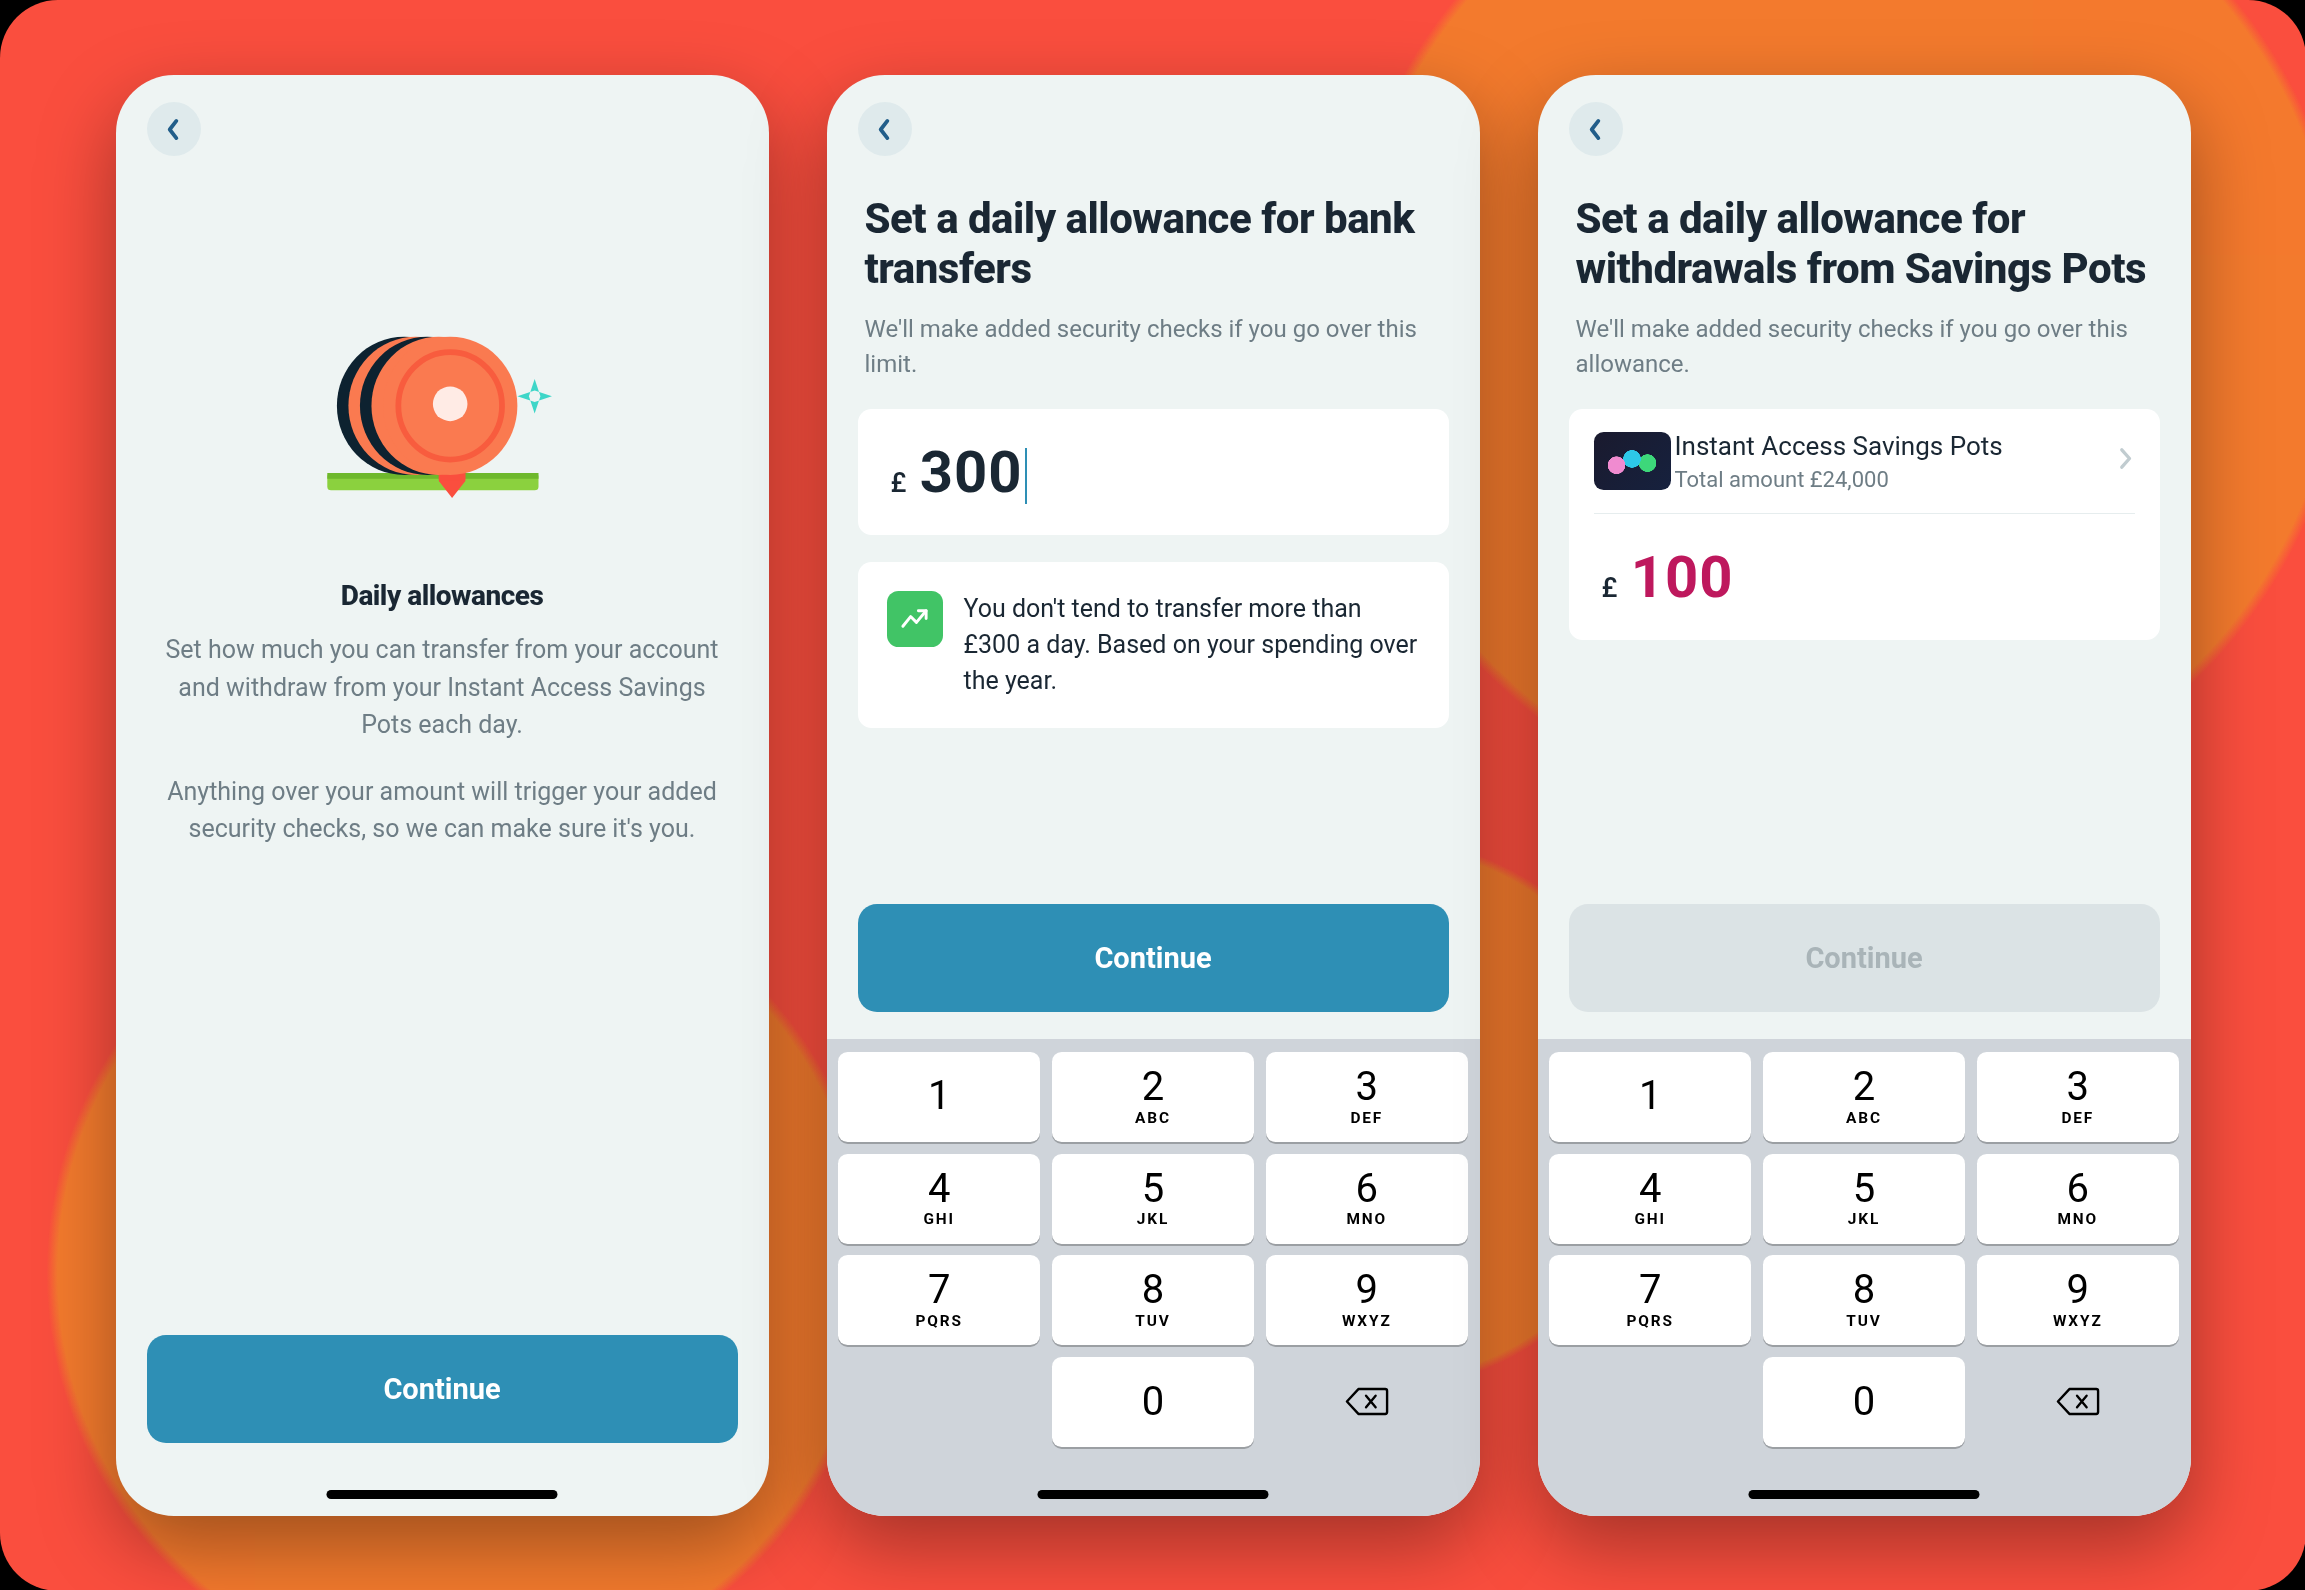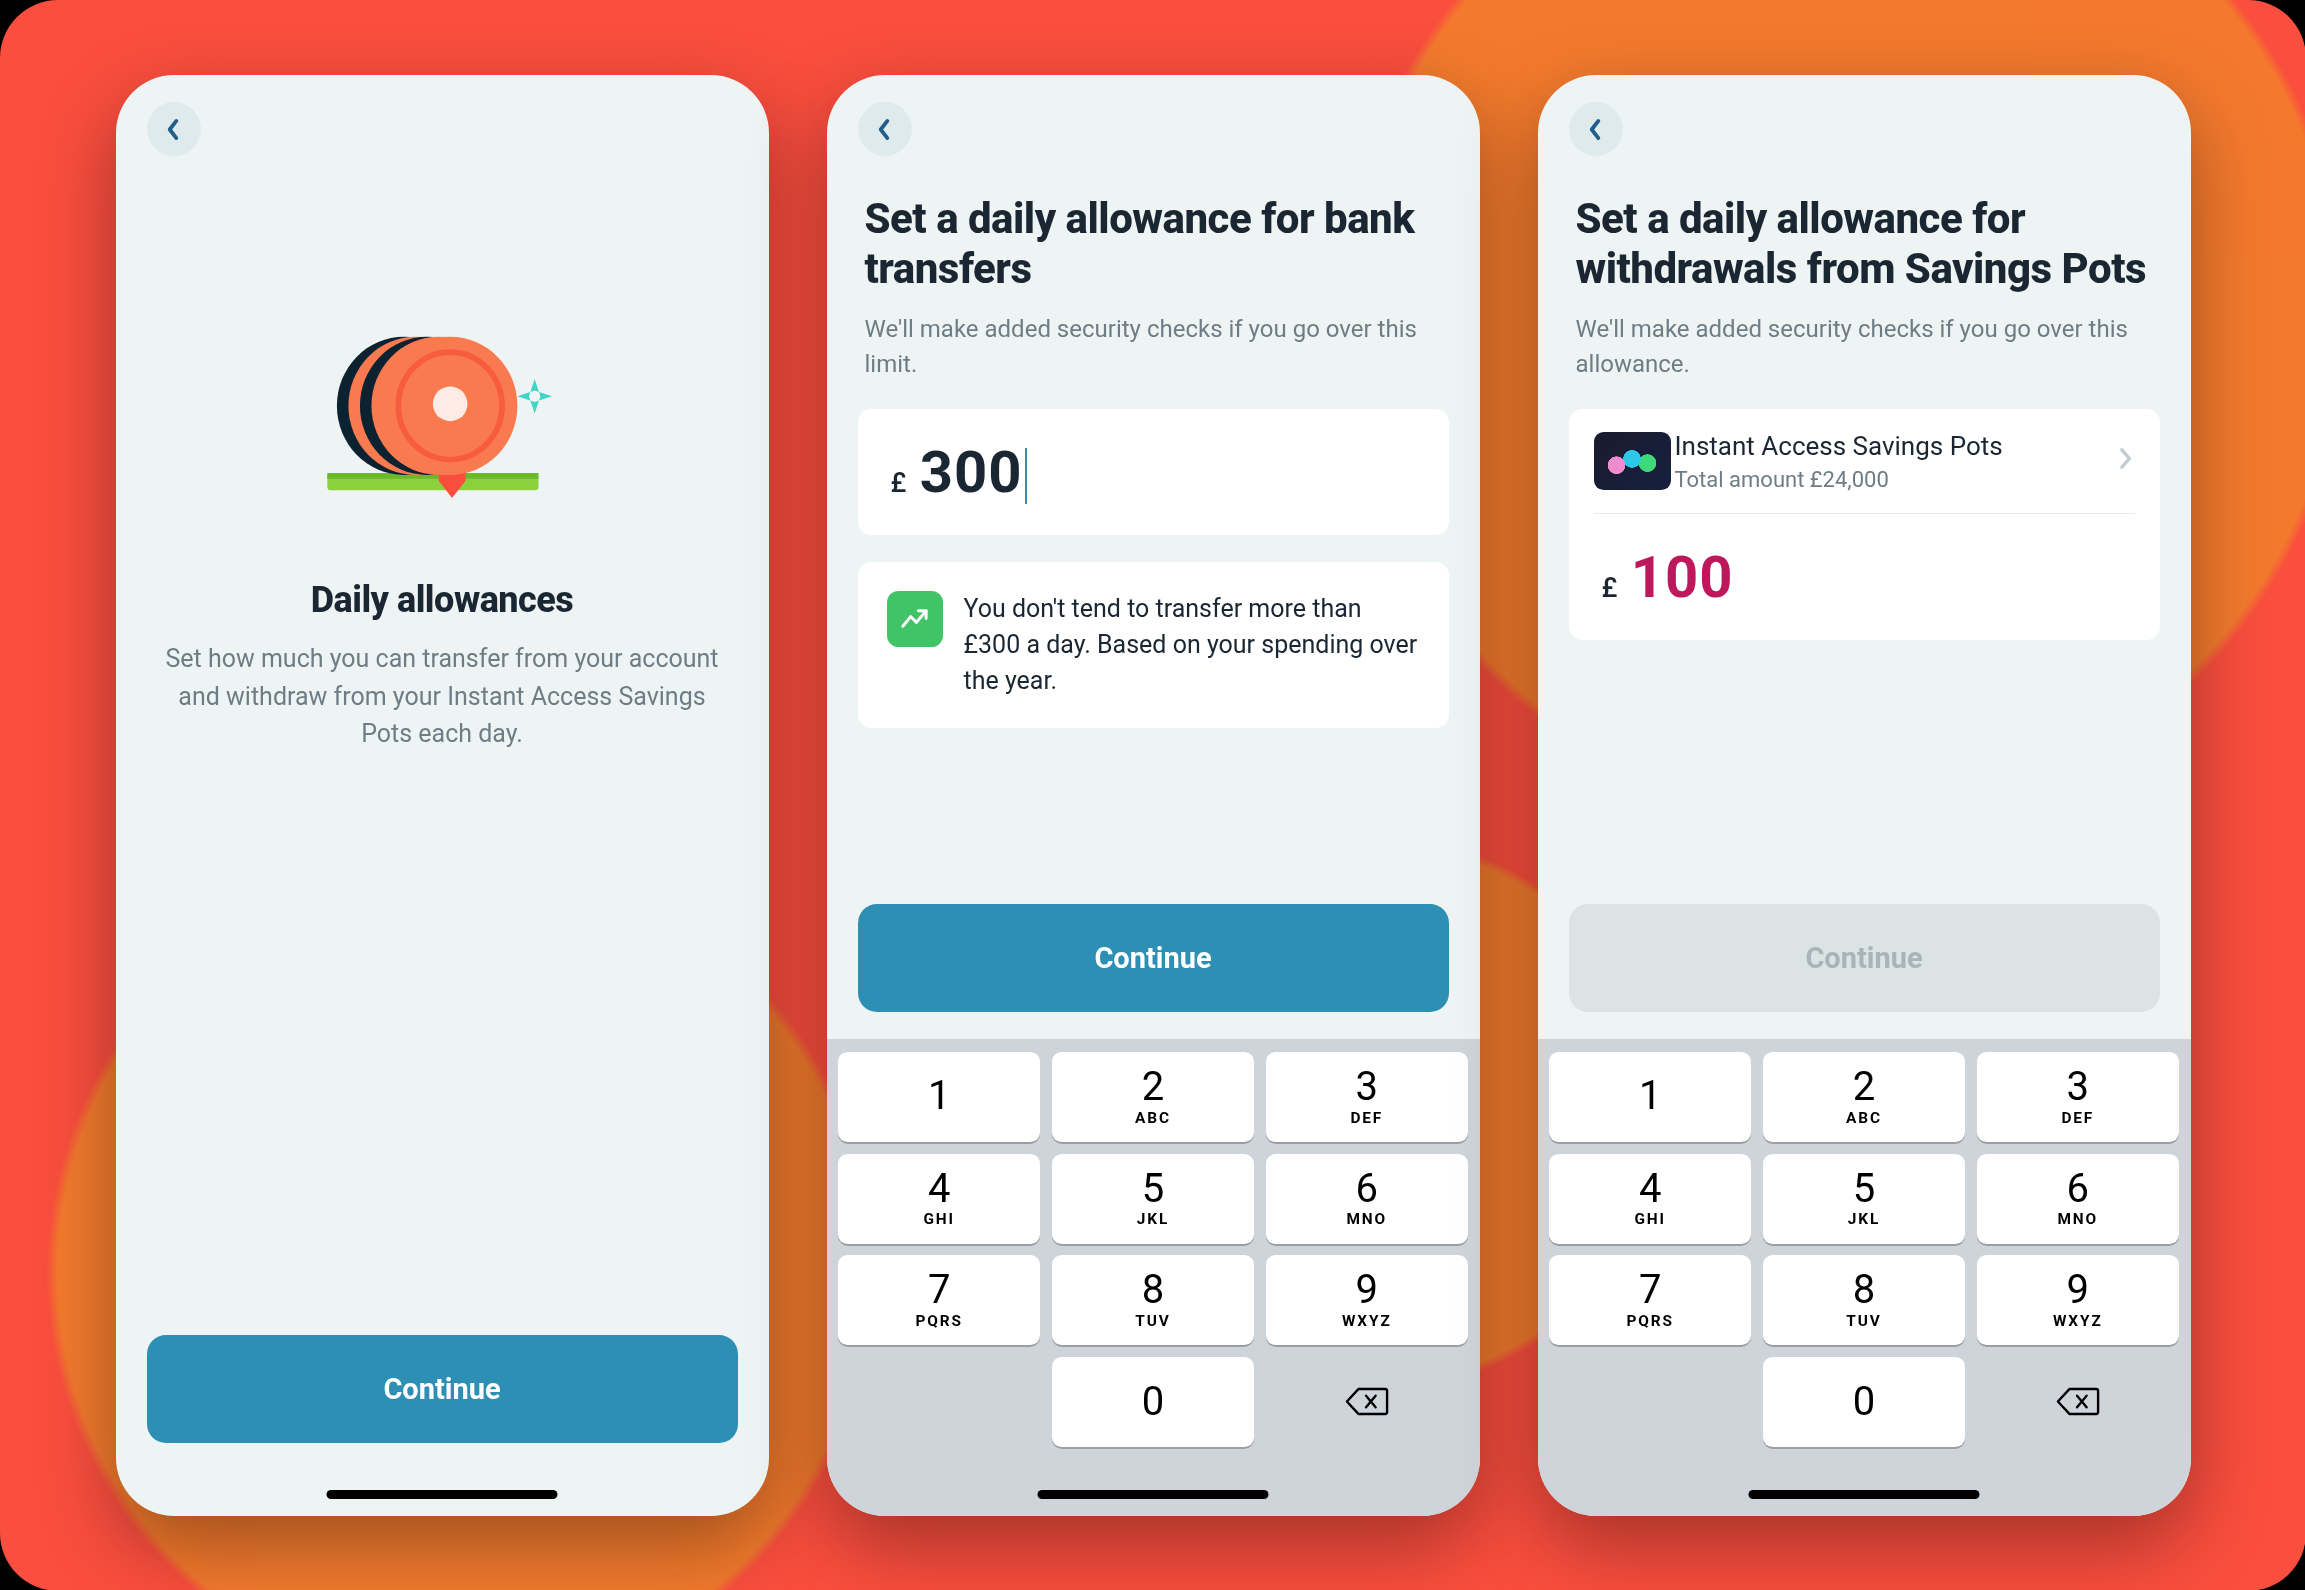--- a/index.html
+++ b/index.html
@@ -88,21 +88,21 @@
     align-items: center;
     padding: 0 48px;
   }
   .illus {
     margin-top: 173px;
     width: 269px;
     height: 192px;
     position: relative;
   }
   .s1 h1 {
-    font-size: 36px;
+    font-size: 28px;
     font-weight: 800;
     color: var(--ink);
     margin: 58px 0 19px 0;
     text-align: center;
     letter-spacing: -0.5px;
   }
   .s1 p {
     font-size: 25px;
     line-height: 1.5;
     color: var(--muted);
@@ -327,20 +327,21 @@
               <ellipse cx="148" cy="80" rx="54" ry="56" fill="none" stroke="#f85c3e" stroke-width="6"></ellipse>
               <path d="M135 65 q13 -10 26 0 q10 13 0 26 q-13 10 -26 0 q-10 -13 0 -26 Z" fill="#fff" opacity="0.85"></path>
             </g>
             <g transform="translate(236 70)">
               <path d="M0 -18 L6 0 L0 18 L-6 0 Z M-18 0 L0 6 L18 0 L0 -6 Z" fill="#3ed6c8"></path>
             </g>
           </svg>
         </div>
         <h1>Daily allowances</h1>
         <p>Set how much you can transfer from your account and withdraw from your Instant Access Savings Pots each day.</p>
+        <p>Anything over your amount will trigger your added security checks, so we can make sure it's you.</p>
       </div>
       <div class="s1-footer">
         <div class="primary-btn">
           <span>Continue</span>
         </div>
       </div>
       <div class="home-indicator"></div>
     </div>
 
     <div class="phone s2">

